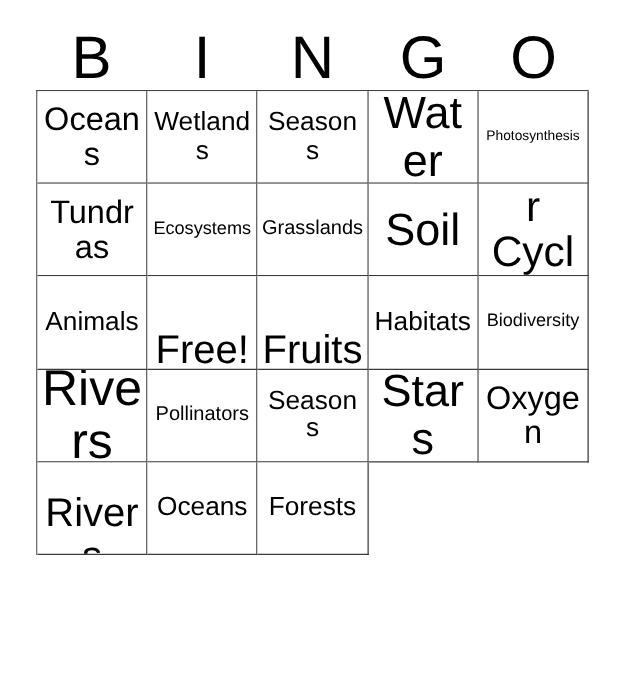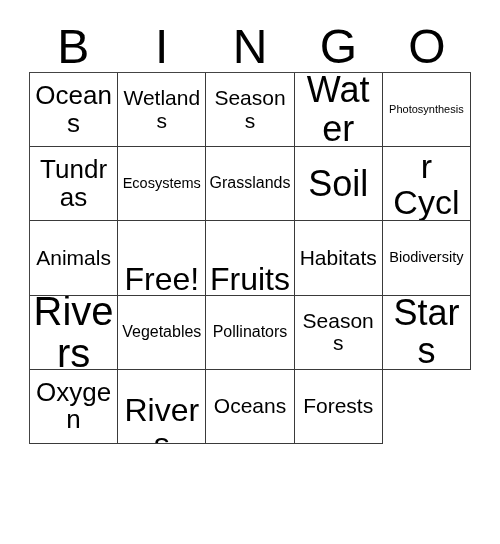--- a/index.html
+++ b/index.html
@@ -153,23 +153,20 @@
       <div class="bingo-cell">
         <span class="cell-text fs-sm">Habitats</span>
       </div>
       <div class="bingo-cell">
         <span class="cell-text fs-xxs">Biodiversity</span>
       </div>
       <div class="bingo-cell">
         <span class="cell-text fs-xxl">Rivers</span>
       </div>
       <div class="bingo-cell">
-        <span class="cell-text fs-xs">Vegetables</span>
-      </div>
-      <div class="bingo-cell">
         <span class="cell-text fs-xs">Pollinators</span>
       </div>
       <div class="bingo-cell">
         <span class="cell-text fs-sm">Seasons</span>
       </div>
       <div class="bingo-cell">
         <span class="cell-text fs-xl">Stars</span>
       </div>
       <div class="bingo-cell">
         <span class="cell-text fs-md">Oxygen</span>

